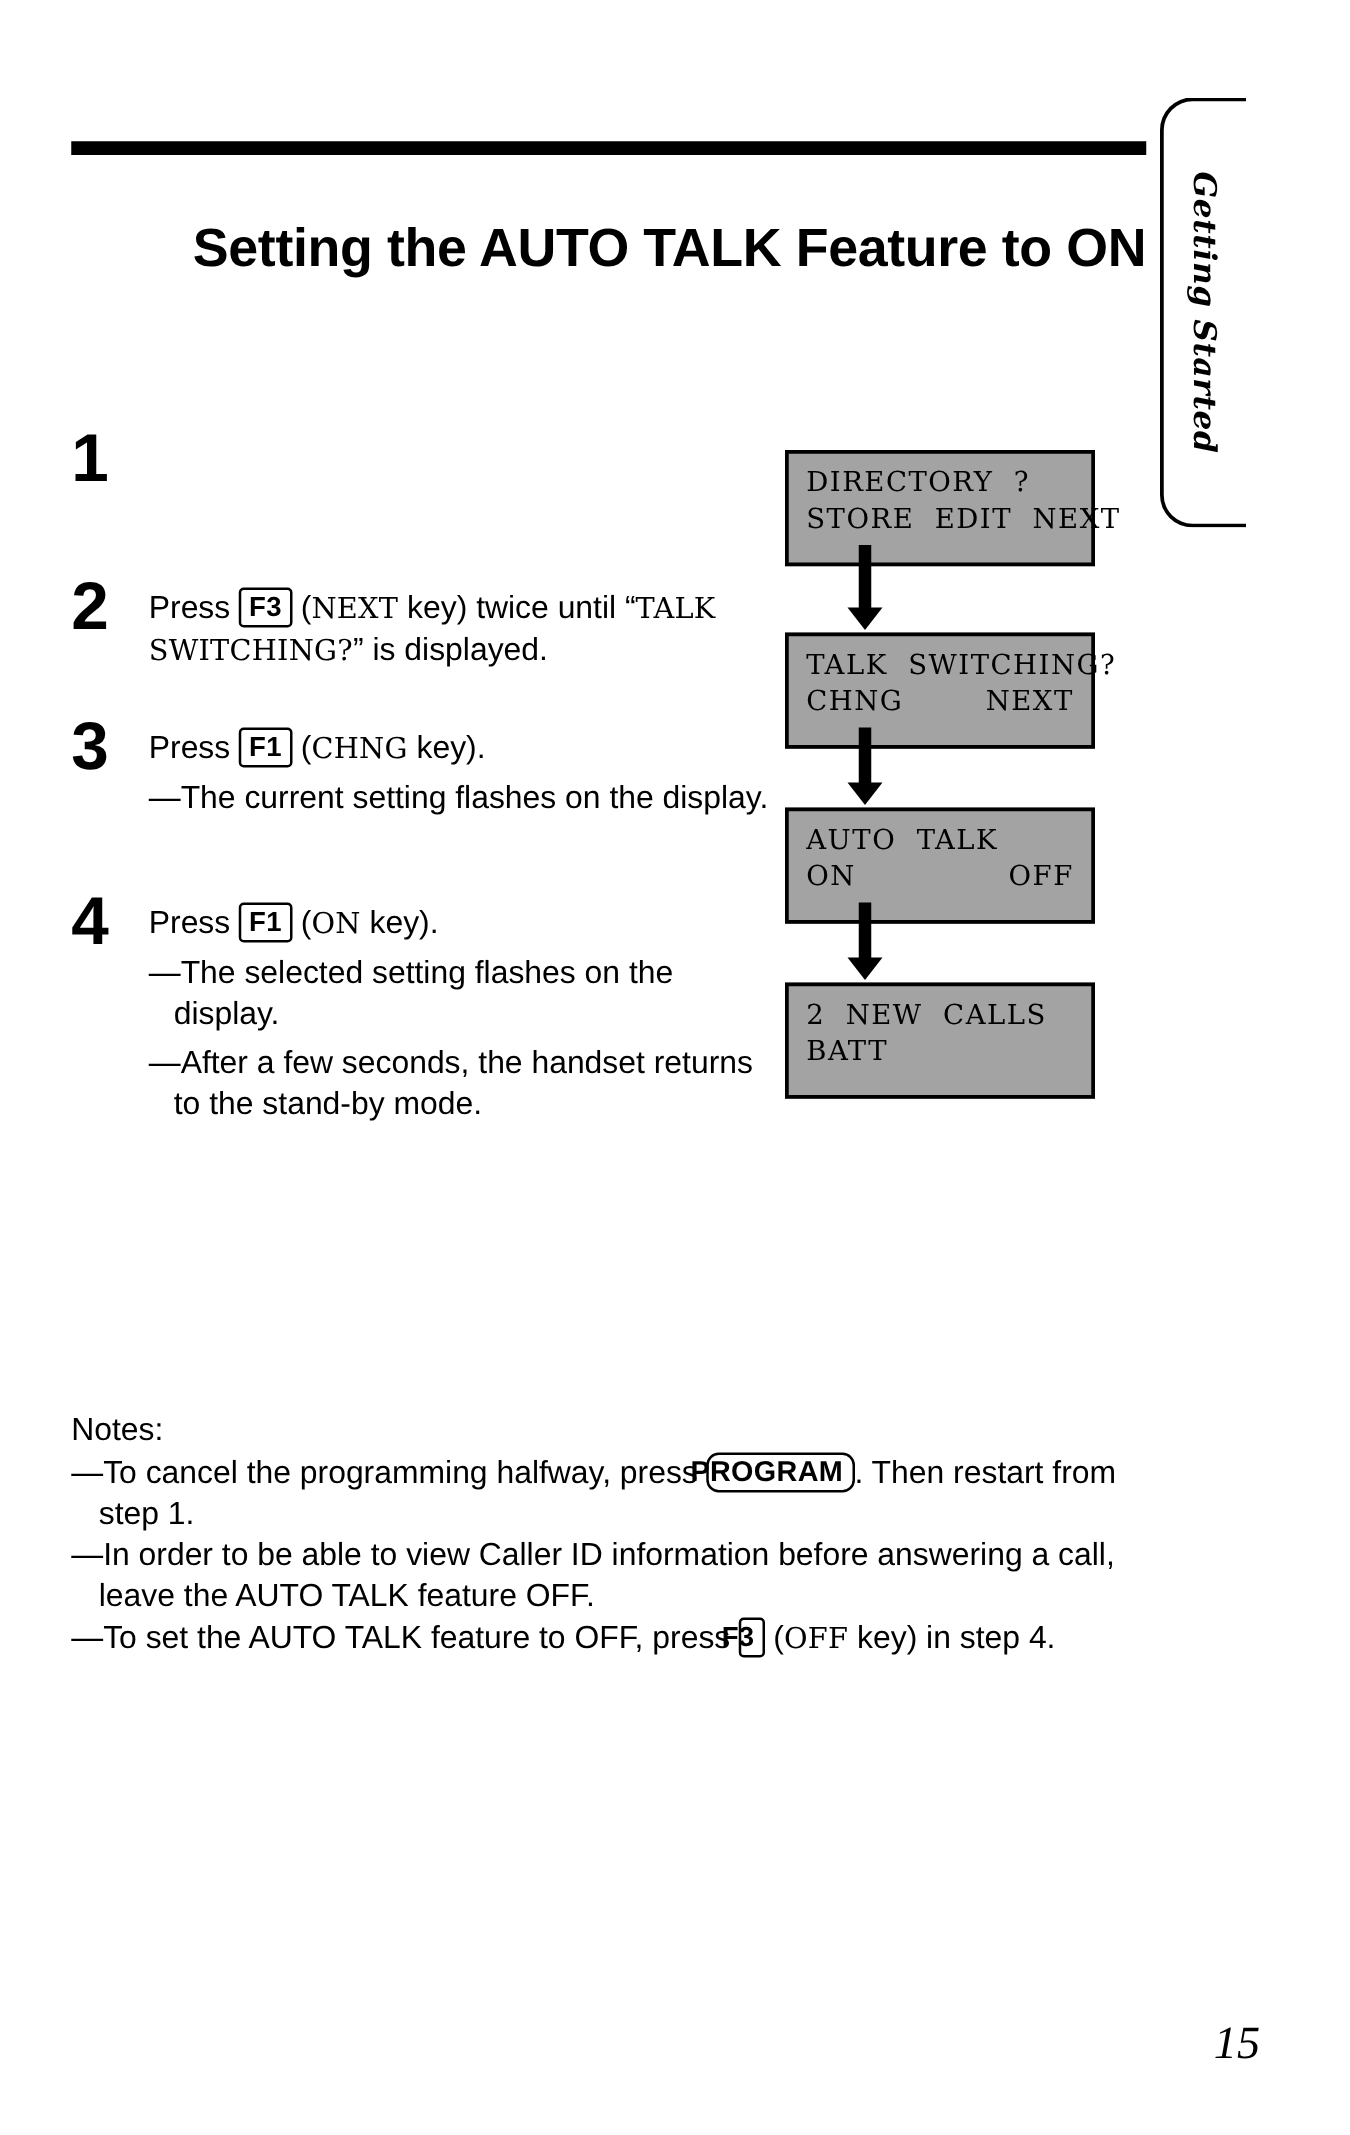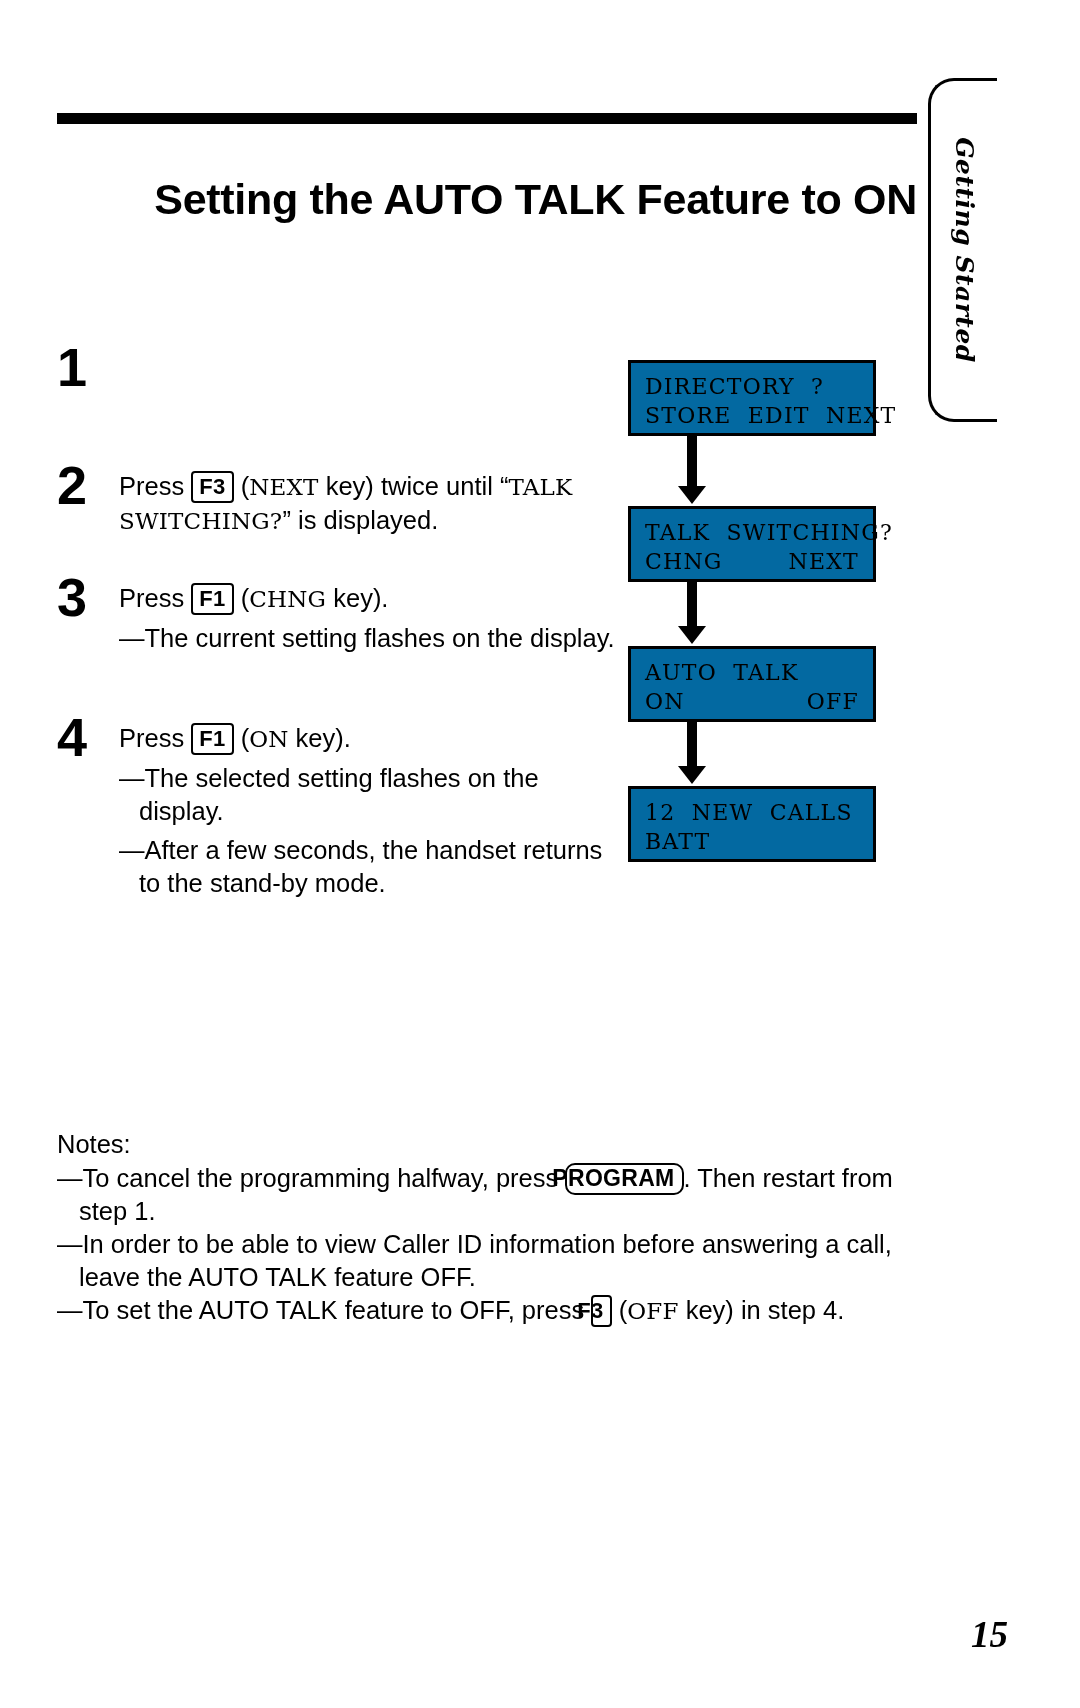--- a/index.html
+++ b/index.html
@@ -147,24 +147,24 @@
   
   .flow {
     position: absolute;
     left: 628px;
     top: 360px;
     width: 248px;
   }
   .lcd {
     position: absolute;
     border: 3px solid #000;
-    background: #0369a1;
+    background: #a3a3a3;
     box-sizing: border-box;
     width: 248px;
-    height: 76px;
+    height: 93px;
     padding: 9px 14px 0 14px;
   }
   .lcd-row {
     font-family: "DejaVu Serif", serif;
     font-size: 22px;
     line-height: 29px;
     letter-spacing: 1.2px;
     white-space: pre;
     display: flex;
     justify-content: space-between;
@@ -210,21 +210,21 @@
     margin-bottom: 0px;
   }
 
   
   .page-no {
     position: absolute;
     right: 72px;
     bottom: 52px;
     font-family: "Liberation Serif", serif;
     font-style: italic;
-    font-weight: bold;
+    font-weight: normal;
     font-size: 37px;
   }
 </style>
 </head>
 <body>
 
 <div class="page">
 
   <div class="side-tab">
     <div class="side-tab-inner">Getting Started</div>
@@ -288,21 +288,21 @@
       <div class="lcd-row single">AUTO  TALK</div>
       <div class="lcd-row">
         <span>ON</span>
         <span>OFF</span>
       </div>
     </div>
 
     <div class="arrow" style="top:362px; height:46px;"></div>
 
     <div class="lcd" style="top:426px;">
-      <div class="lcd-row single">12  NEW  CALLS</div>
+      <div class="lcd-row single">2  NEW  CALLS</div>
       <div class="lcd-row single">BATT</div>
     </div>
 
   </div>
 
   <div class="notes">
     <div class="notes-title">Notes:</div>
 
     <div class="note-item"><span>—To cancel the programming halfway, press </span><span class="key">PROGRAM</span><span>. Then restart from step 1.</span></div>
 

